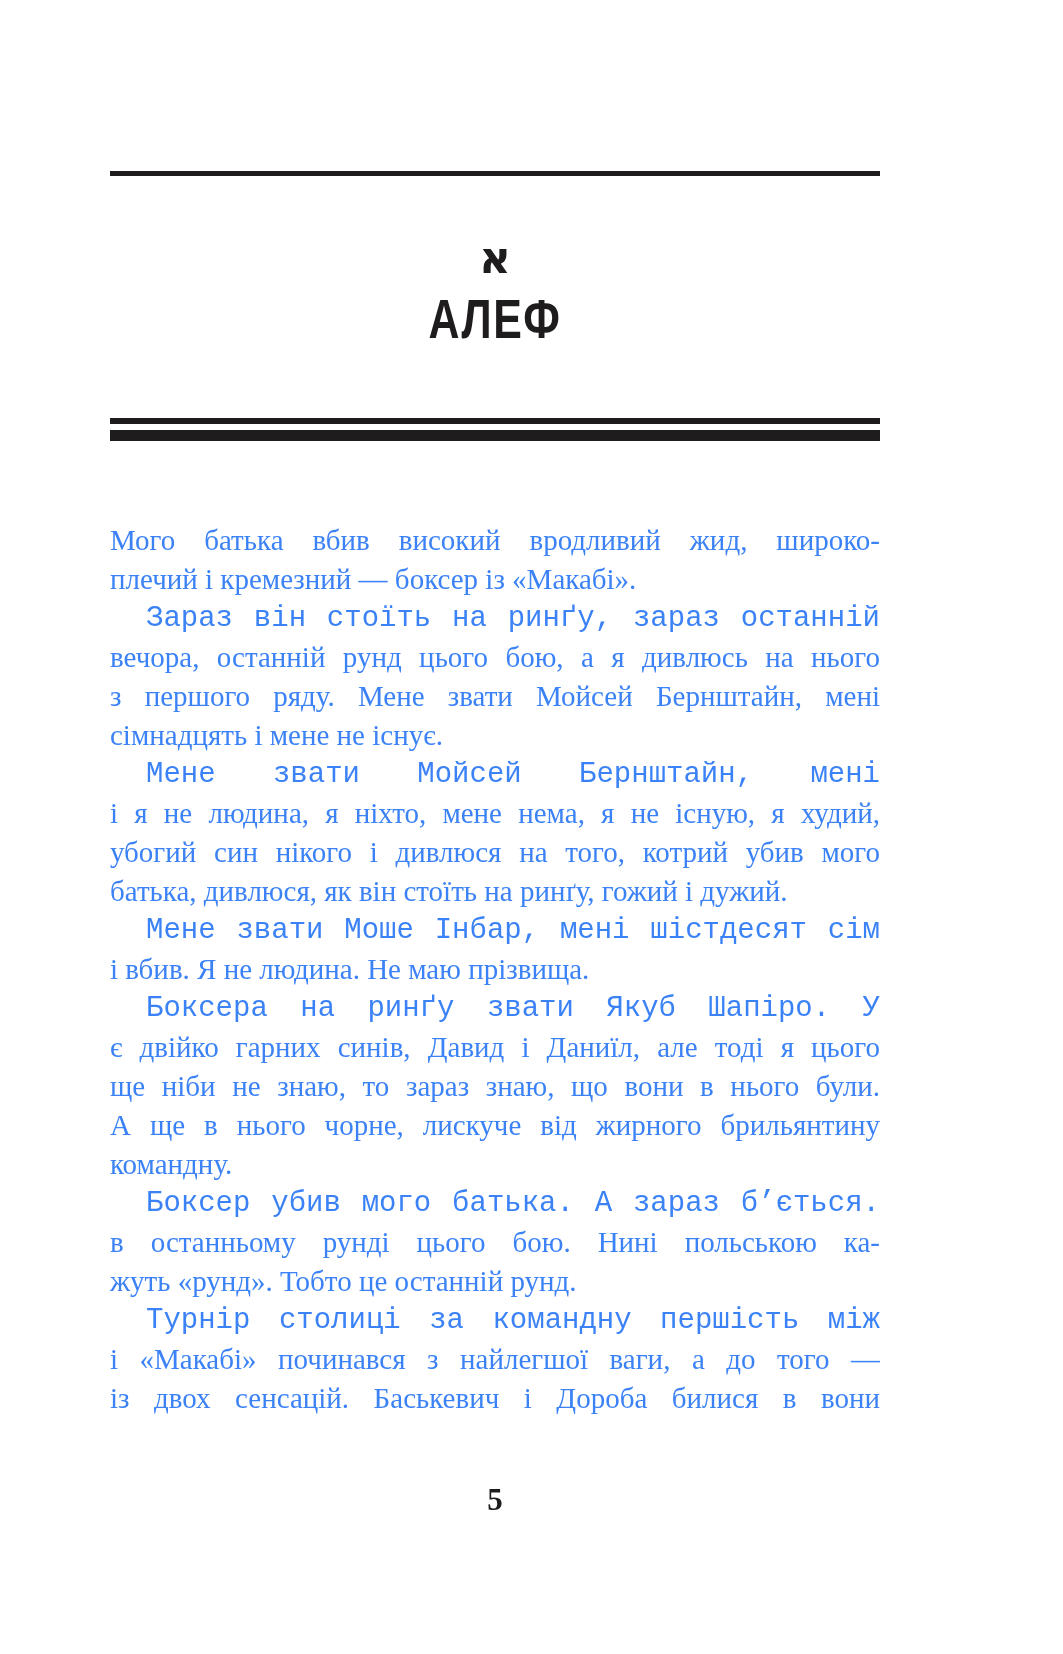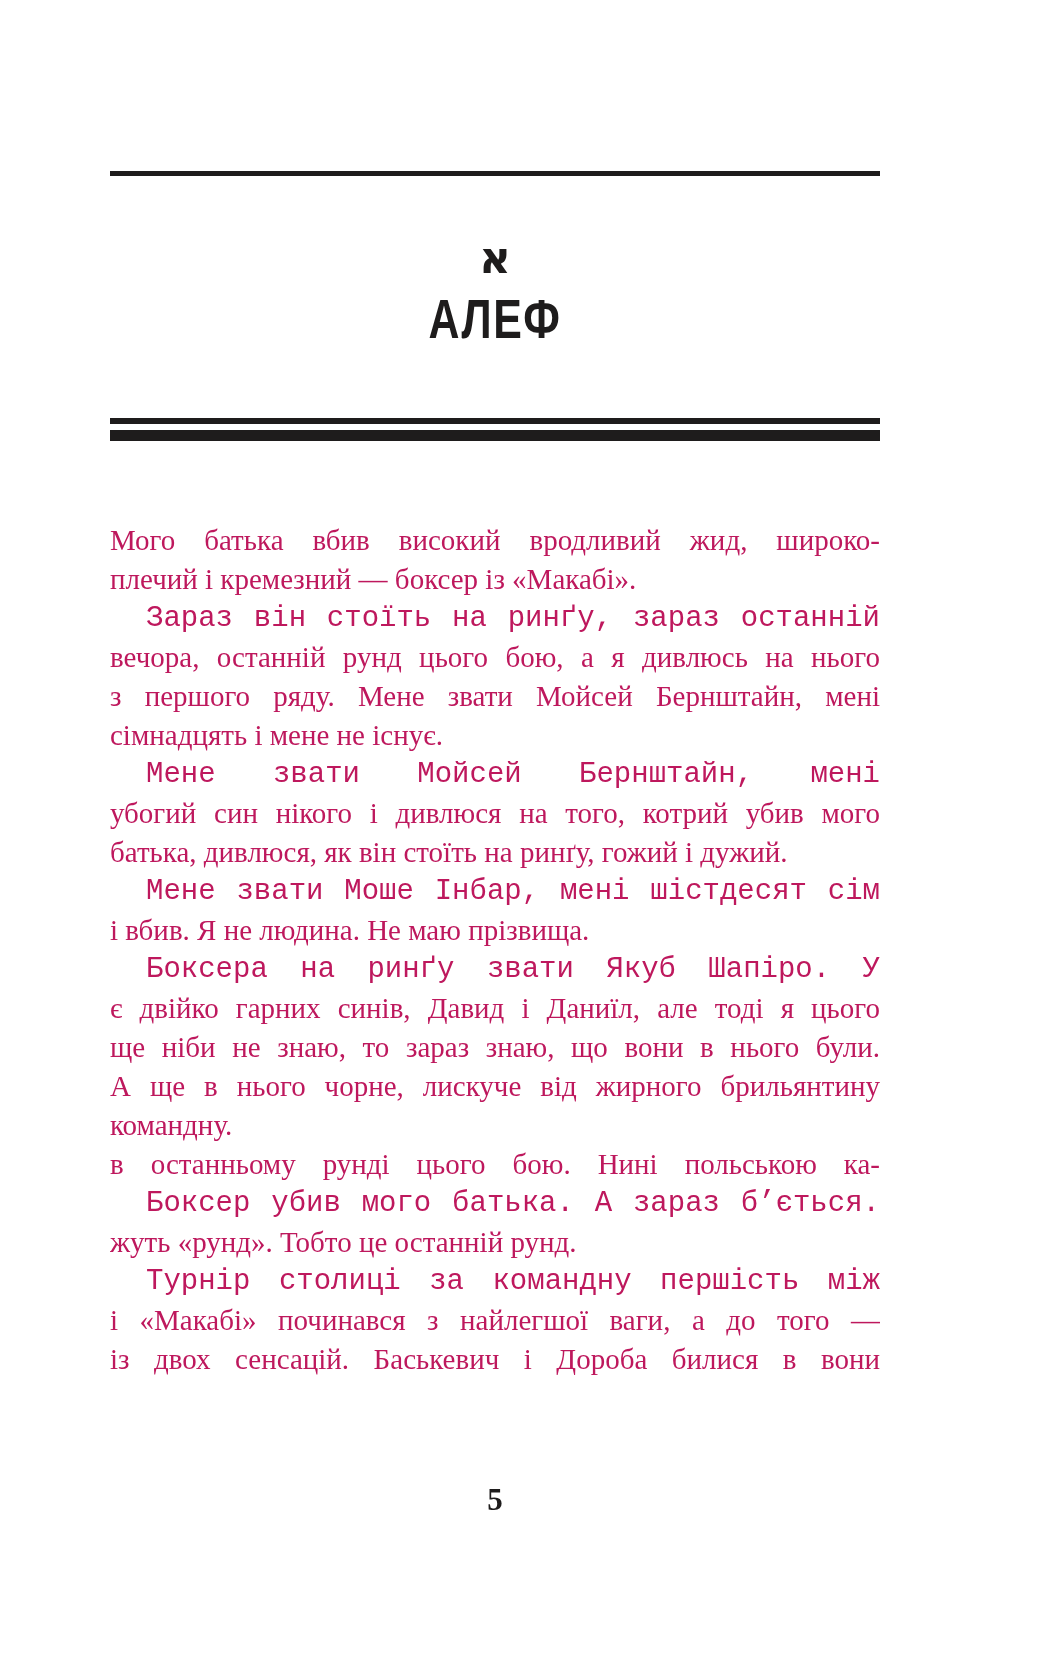--- a/index.html
+++ b/index.html
@@ -61,21 +61,21 @@
   }
 
   .body-text {
     position: absolute;
     top: 521px;
     left: 0;
     width: 100%;
     font-family: "Liberation Serif", serif;
     font-size: 29px;
     line-height: 39px;
-    color: #be185d;
+    color: #3b82f6;
     overflow: hidden;
   }
   .para { margin: 0; }
   .line { height: 39px; overflow: hidden; }
   .line.j {
     text-align: justify;
     text-align-last: justify;
   }
   .line.ind { text-indent: 36px; font-family: Liberation Mono, monospace; }
 
@@ -112,37 +112,38 @@
           <div class="line">плечий і кремезний — боксер із «Макабі».</div>
         </div>
         <div class="para">
           <div class="line j ind">Зараз він стоїть на ринґу, зараз останній бій цього</div>
           <div class="line j">вечора, останній рунд цього бою, а я дивлюсь на нього</div>
           <div class="line j">з першого ряду. Мене звати Мойсей Бернштайн, мені</div>
           <div class="line">сімнадцять і мене не існує.</div>
         </div>
         <div class="para">
           <div class="line j ind">Мене звати Мойсей Бернштайн, мені сімнадцять</div>
+          <div class="line j">і я не людина, я ніхто, мене нема, я не існую, я худий,</div>
           <div class="line j">убогий син нікого і дивлюся на того, котрий убив мого</div>
           <div class="line">батька, дивлюся, як він стоїть на ринґу, гожий і дужий.</div>
         </div>
         <div class="para">
           <div class="line j ind">Мене звати Моше Інбар, мені шістдесят сім років.</div>
           <div class="line">і вбив. Я не людина. Не маю прізвища.</div>
         </div>
         <div class="para">
           <div class="line j ind">Боксера на ринґу звати Якуб Шапіро. У боксера</div>
           <div class="line j">є двійко гарних синів, Давид і Даниїл, але тоді я цього</div>
           <div class="line j">ще ніби не знаю, то зараз знаю, що вони в нього були.</div>
           <div class="line j">А ще в нього чорне, лискуче від жирного брильянтину</div>
           <div class="line">командну.</div>
         </div>
         <div class="para">
+          <div class="line j ind">Боксер убив мого батька. А зараз б’ється. Б’ється</div>
           <div class="line j">в останньому рунді цього бою. Нині польською ка-</div>
-          <div class="line j ind">Боксер убив мого батька. А зараз б’ється. Б’ється</div>
           <div class="line">жуть «рунд». Тобто це останній рунд.</div>
         </div>
         <div class="para">
           <div class="line j ind">Турнір столиці за командну першість між «Сиджу»</div>
           <div class="line j">і «Макабі» починався з найлегшої ваги, а до того —</div>
           <div class="line j">із двох сенсацій. Баськевич і Дороба билися в вони</div>
         </div>
       </div>
 
     <div class="page-number">5</div>

